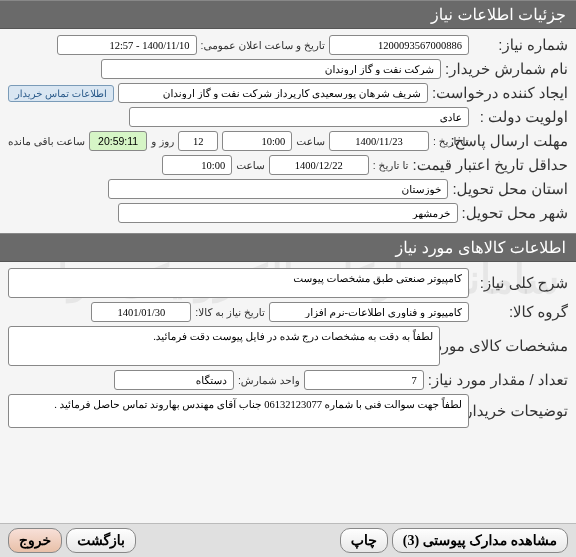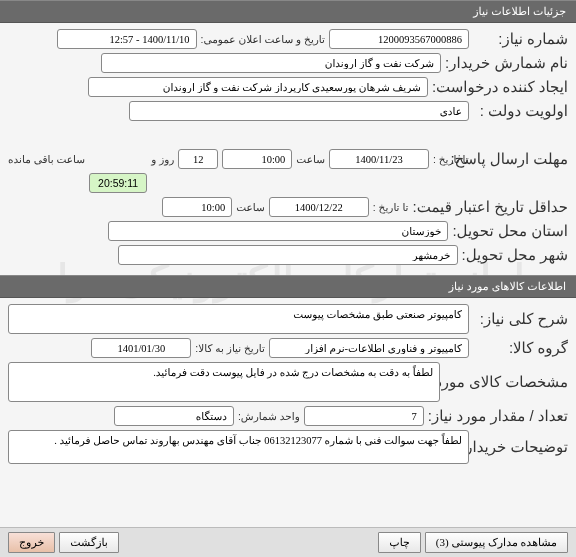--- a/index.html
+++ b/index.html
@@ -30,21 +30,21 @@
   white-space: nowrap;
 }
 .panel {
   position: relative;
   z-index: 1;
 }
 .header-bar {
   background: #6a6a6a;
   color: #fff;
   padding: 4px 10px;
-  font-size: 11px;
+  font-size: 16px;
   border-top: 1px solid #888;
   border-bottom: 1px solid #555;
 }
 .form-section {
   padding: 6px 8px;
 }
 .row {
   display: flex;
   align-items: center;
   margin-bottom: 4px;
@@ -93,21 +93,20 @@
 }
 .clock-box {
   background: #d6f5c6;
   border: 1px solid #888;
   border-radius: 3px;
   padding: 2px 8px;
   font-size: 10.5px;
   height: 20px;
   display: inline-flex;
   align-items: center;
-  margin-top: 48px;
 }
 .btn-info {
   background: #d9e6f2;
   border: 1px solid #7a9bb8;
   border-radius: 3px;
   padding: 2px 6px;
   font-size: 10px;
   color: #2a5a8a;
   cursor: pointer;
 }
@@ -129,26 +128,27 @@
   padding: 4px 8px;
   display: flex;
   gap: 4px;
   position: absolute;
   bottom: 0;
   left: 0;
   right: 0;
 }
 .footer-btn {
   border: 1px solid #888;
-  border-radius: 1px;
+  border-radius: 10px;
   padding: 3px 10px;
-  font-size: 11px;
+  font-size: 14px;
   font-family: Tahoma;
   cursor: pointer;
   background: linear-gradient(#fefefe, #e8e8e8);
+  font-weight: bold;
 }
 .footer-btn.primary {
   background: linear-gradient(#e8f0d8, #c8dca8);
 }
 .footer-btn.danger {
   background: linear-gradient(#f8e0d8, #e8c0a8);
 }
 .spacer {
   flex: 1;
 }
@@ -172,20 +172,21 @@
     </div>
 
     <div class="row">
       <span class="label">نام شمارش خریدار:</span>
       <input class="input input-wide" readonly="" value="شرکت نفت و گاز اروندان" style="">
     </div>
 
     <div class="row">
       <span class="label">ایجاد کننده درخواست:</span>
       <input class="input input-wide" readonly="" value="شریف شرهان پورسعیدی کارپرداز شرکت نفت و گاز اروندان" style="">
+      <button class="btn-info">اطلاعات تماس خریدار</button>
     </div>
 
     <div class="row">
       <span class="label">اولویت دولت :</span>
       <input class="input input-wide" readonly="" value="عادی" style="">
     </div>
 
     <div class="row">
       <span class="label">مهلت ارسال پاسخ:</span>
       <span class="label-inline">تا تاریخ :</span>

